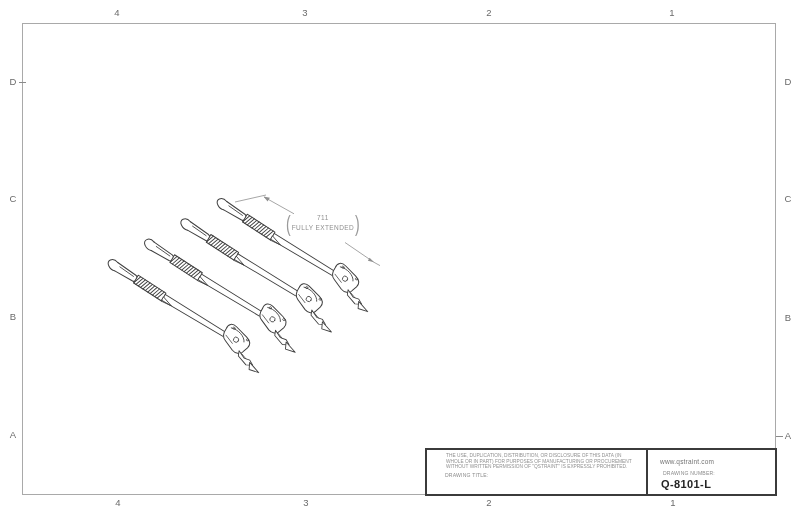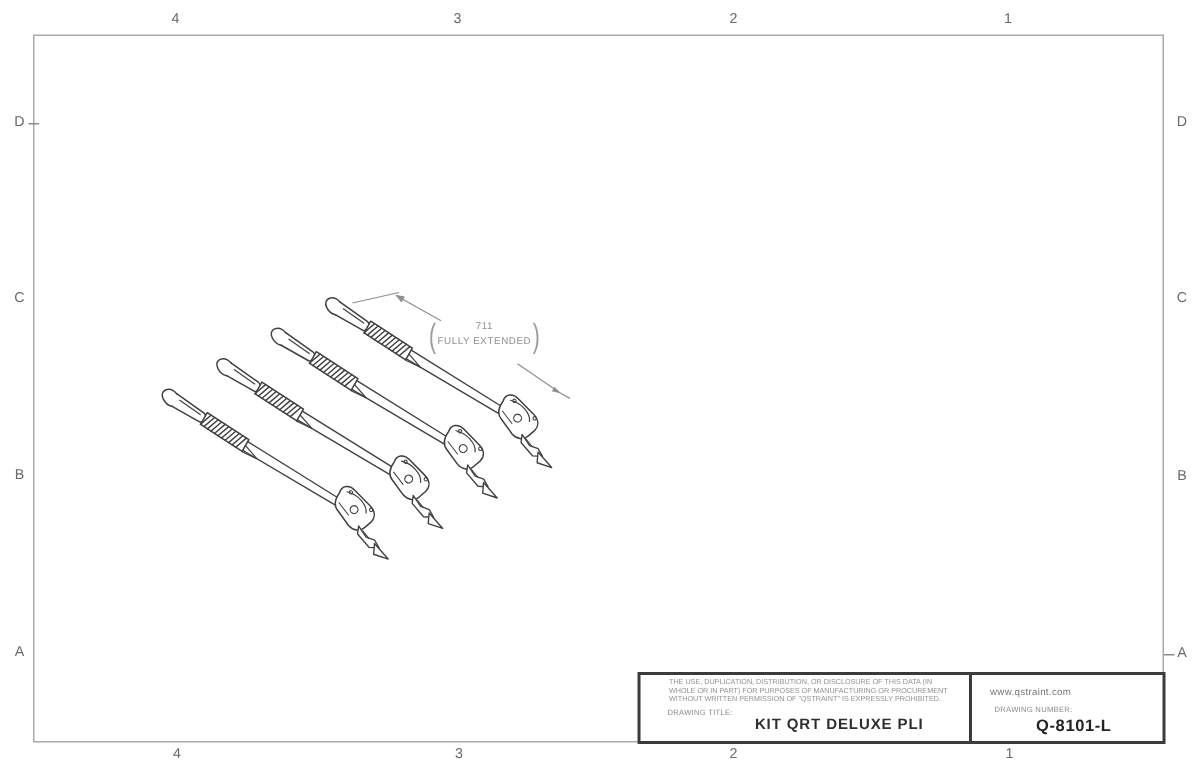--- a/index.html
+++ b/index.html
@@ -36,21 +36,21 @@
   .tb-label{
     position:absolute;font-size:6px;color:#8c8c8c;letter-spacing:0.2px;
     transform:scale(0.85);transform-origin:0 0;white-space:nowrap;
   }
   .tb-title{
     position:absolute;left:40px;top:28px;width:185px;text-align:center;
     font-size:10px;font-weight:bold;color:#2e2e2e;letter-spacing:0.6px;white-space:nowrap;
   }
   .tb-web{position:absolute;left:233px;top:8px;font-size:6.5px;color:#757575;letter-spacing:0.2px;}
   .tb-num{
-    position:absolute;left:234px;top:28px;width:80px;text-align:right;
+    position:absolute;left:234px;top:28px;width:80px;text-align:left;
     font-size:11px;font-weight:bold;color:#242424;letter-spacing:0.4px;white-space:nowrap;
   }
 </style>
 </head>
 <body>
 
 <div class="page">
 
   <div class="frame-border"></div>
 
@@ -132,19 +132,18 @@
   </div>
 
   <div class="tblock">
     <div class="tb-divider"></div>
     <div class="tb-legal">
       <div>THE USE, DUPLICATION, DISTRIBUTION, OR DISCLOSURE OF THIS DATA (IN</div>
       <div>WHOLE OR IN PART) FOR PURPOSES OF MANUFACTURING OR PROCUREMENT</div>
       <div>WITHOUT WRITTEN PERMISSION OF "QSTRAINT" IS EXPRESSLY PROHIBITED.</div>
     </div>
     <div class="tb-label" style="left:18px;top:23px;">DRAWING TITLE:</div>
-    <div class="tb-title">KIT QRT DELUXE PLI</div>
     <div class="tb-web">www.qstraint.com</div>
     <div class="tb-label" style="left:236px;top:21px;">DRAWING NUMBER:</div>
     <div class="tb-num">Q-8101-L</div>
   </div>
 
 </div>
 
 </body></html>

